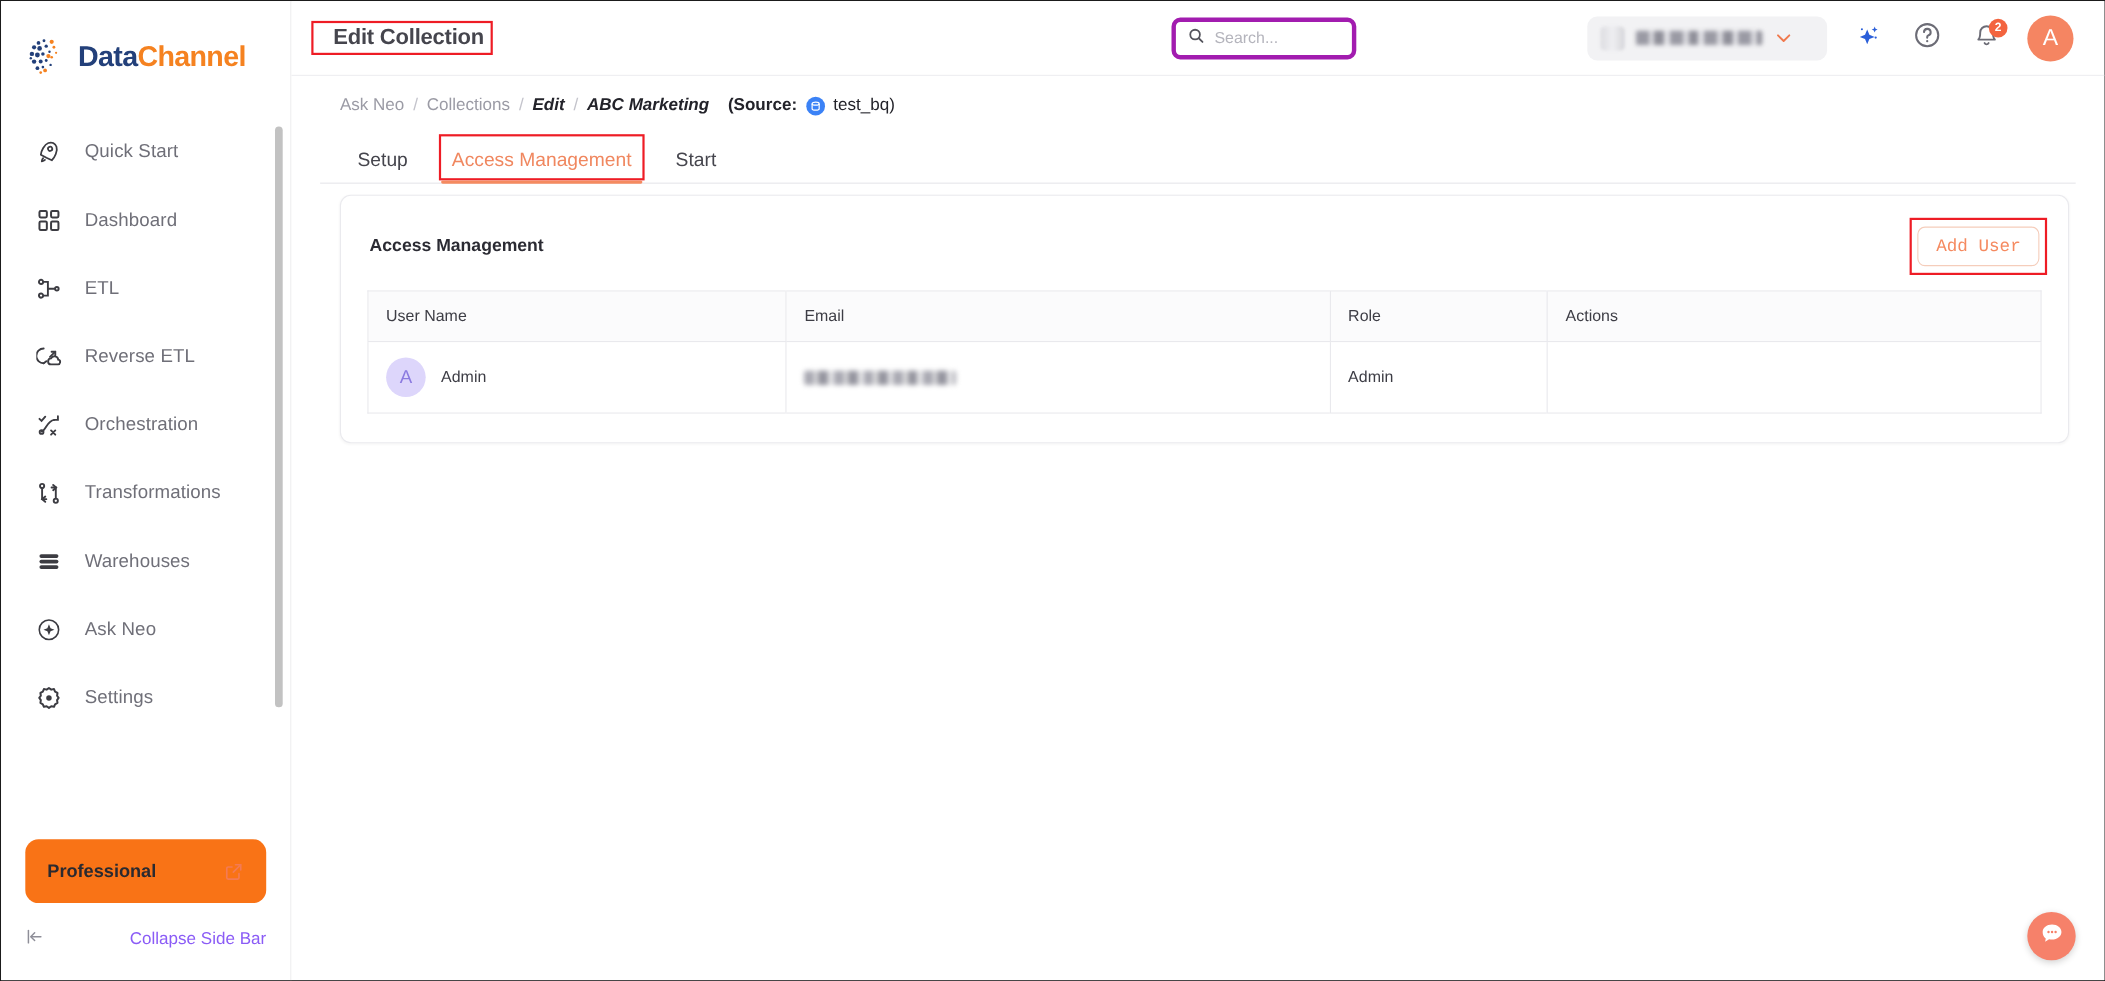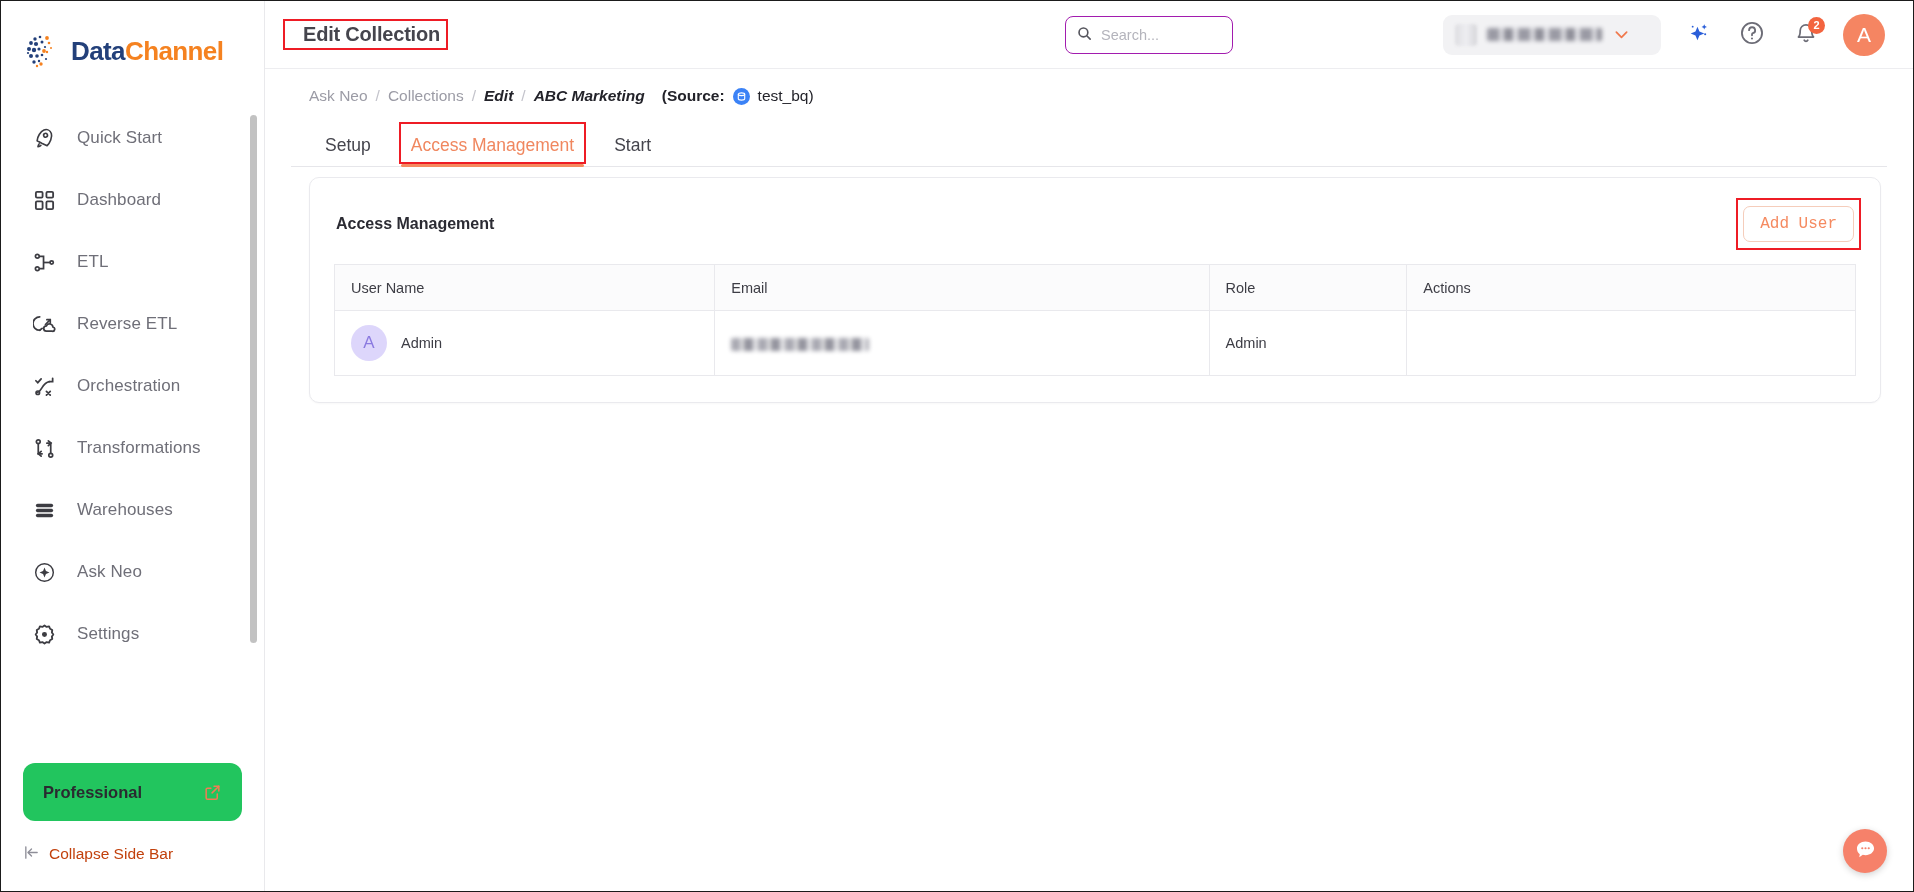--- a/index.html
+++ b/index.html
@@ -83,45 +83,45 @@
   }
   .nav-label {
     font-size: 17px;
     color: #6f6f78;
     white-space: nowrap;
     letter-spacing: 0.1px;
   }
 
   .sidebar-bottom { padding: 0 22px 14px 22px; }
   .plan-card {
-    background: #22c55e;
+    background: #f97316;
     border-radius: 12px;
     height: 58px;
     display: flex;
     align-items: center;
     justify-content: space-between;
     padding: 0 20px;
     cursor: pointer;
   }
   .plan-name {
     font-size: 16.5px;
     font-weight: bold;
     color: #2a2a30;
   }
   .plan-ext { color: #f37b55; display:flex; }
 
   .collapse-row {
     display: flex;
     align-items: center;
-    justify-content: flex-start;
+    justify-content: space-between;
     gap: 9px;
     height: 46px;
     margin-top: 10px;
     cursor: pointer;
-    color: #c2410c;
+    color: #8b5cf6;
     font-size: 15.5px;
   }
 
   
   #right { flex: 1 1 auto; display: flex; flex-direction: column; min-width: 0; position: relative; }
 
   
   #topbar {
     height: 68px;
     flex: 0 0 68px;
@@ -151,21 +151,21 @@
     border: 2.4px solid #ee1c25;
     pointer-events: none;
   }
 
   .search-wrap {
     position: absolute;
     left: 800px;
     top: 15px;
     width: 168px;
     height: 38px;
-    border: 1px solid #a21caf;
+    border: 4px solid #a21caf;
     border-radius: 8px;
     background: #fff;
     display: flex;
     align-items: center;
     padding: 0 10px;
     gap: 8px;
   }
   .search-wrap input {
     border: none;
     outline: none;

